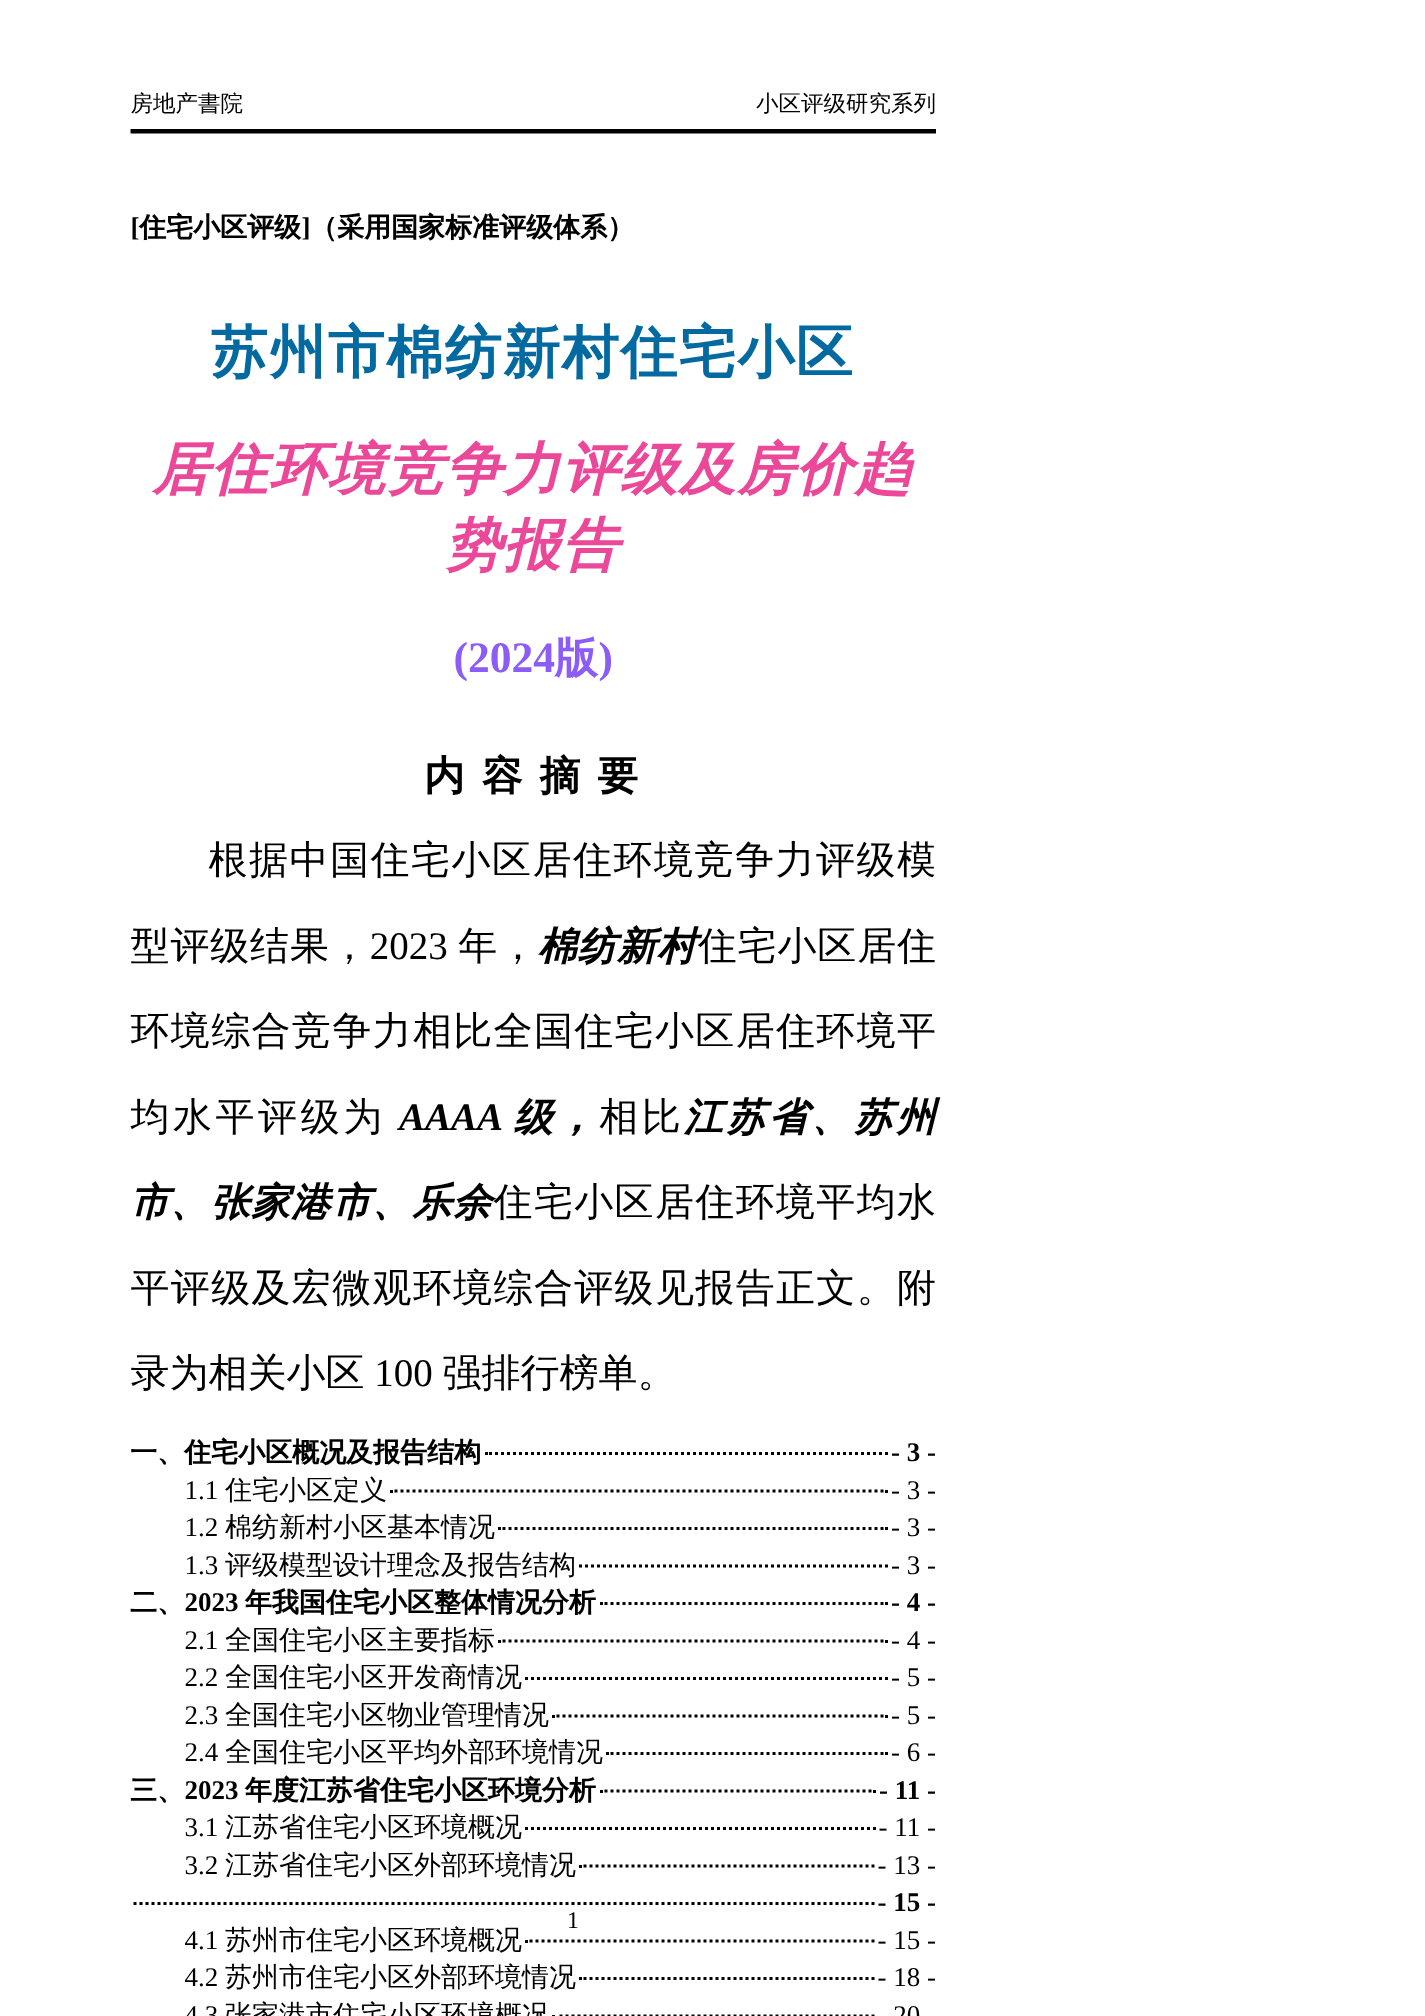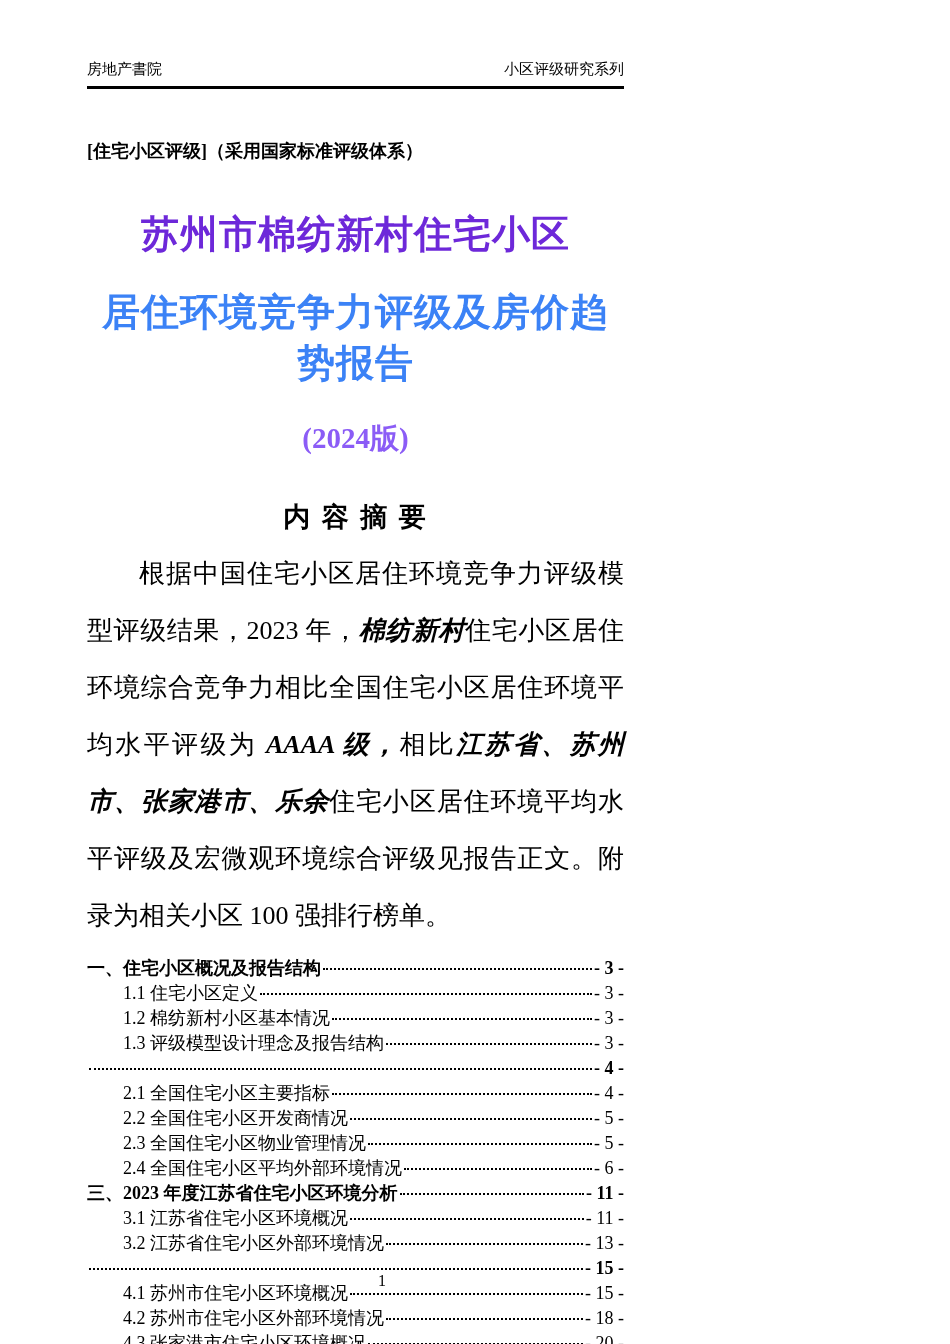--- a/index.html
+++ b/index.html
@@ -104,22 +104,22 @@
 
 <div class="page">
 
   <div class="header-row">
     <span>房地产書院</span>
     <span>小区评级研究系列</span>
   </div>
 
   <div class="subtitle">[住宅小区评级]（采用国家标准评级体系）</div>
 
-  <h1 class="doc-title first" style="color: #6d28d9;">苏州市棉纺新村住宅小区</h1>
-  <h1 class="doc-title second" style="color: #3b82f6;">居住环境竞争力评级及房价趋势报告</h1>
+  <h1 class="doc-title first" style="color: #0369a1;">苏州市棉纺新村住宅小区</h1>
+  <h1 class="doc-title second" style="color: #ec4899; font-style: italic;">居住环境竞争力评级及房价趋势报告</h1>
   <div class="doc-edition" style="color: #8b5cf6;">(2024版)</div>
 
   <h2 class="section-heading abstract-heading">内 容 摘 要</h2>
 
   <p class="abstract"><span>根据中国住宅小区居住环境竞争力评级模型评级结果，2023 年，</span><span class="bold">棉纺新村</span><span>住宅小区居住环境综合竞争力相比全国住宅小区居住环境平均水平评级为 </span><span class="bold">AAAA 级，</span><span>相比</span><span class="bold">江苏省、苏州市、张家港市、乐余</span><span>住宅小区居住环境平均水平评级及宏微观环境综合评级见报告正文。附录为相关小区 100 强排行榜单。</span></p>
 
 
   <nav class="toc">
       <div class="toc-row level-1">
         <span class="toc-label">一、住宅小区概况及报告结构</span>
@@ -135,20 +135,21 @@
         <span class="toc-label">1.2 棉纺新村小区基本情况</span>
         <span class="toc-dots"></span>
         <span class="toc-page">- 3 -</span>
       </div>
       <div class="toc-row level-2">
         <span class="toc-label">1.3 评级模型设计理念及报告结构</span>
         <span class="toc-dots"></span>
         <span class="toc-page">- 3 -</span>
       </div>
       <div class="toc-row level-1">
+        <span class="toc-label">二、2023 年我国住宅小区整体情况分析</span>
         <span class="toc-dots"></span>
         <span class="toc-page">- 4 -</span>
       </div>
       <div class="toc-row level-2">
         <span class="toc-label">2.1 全国住宅小区主要指标</span>
         <span class="toc-dots"></span>
         <span class="toc-page">- 4 -</span>
       </div>
       <div class="toc-row level-2">
         <span class="toc-label">2.2 全国住宅小区开发商情况</span>

